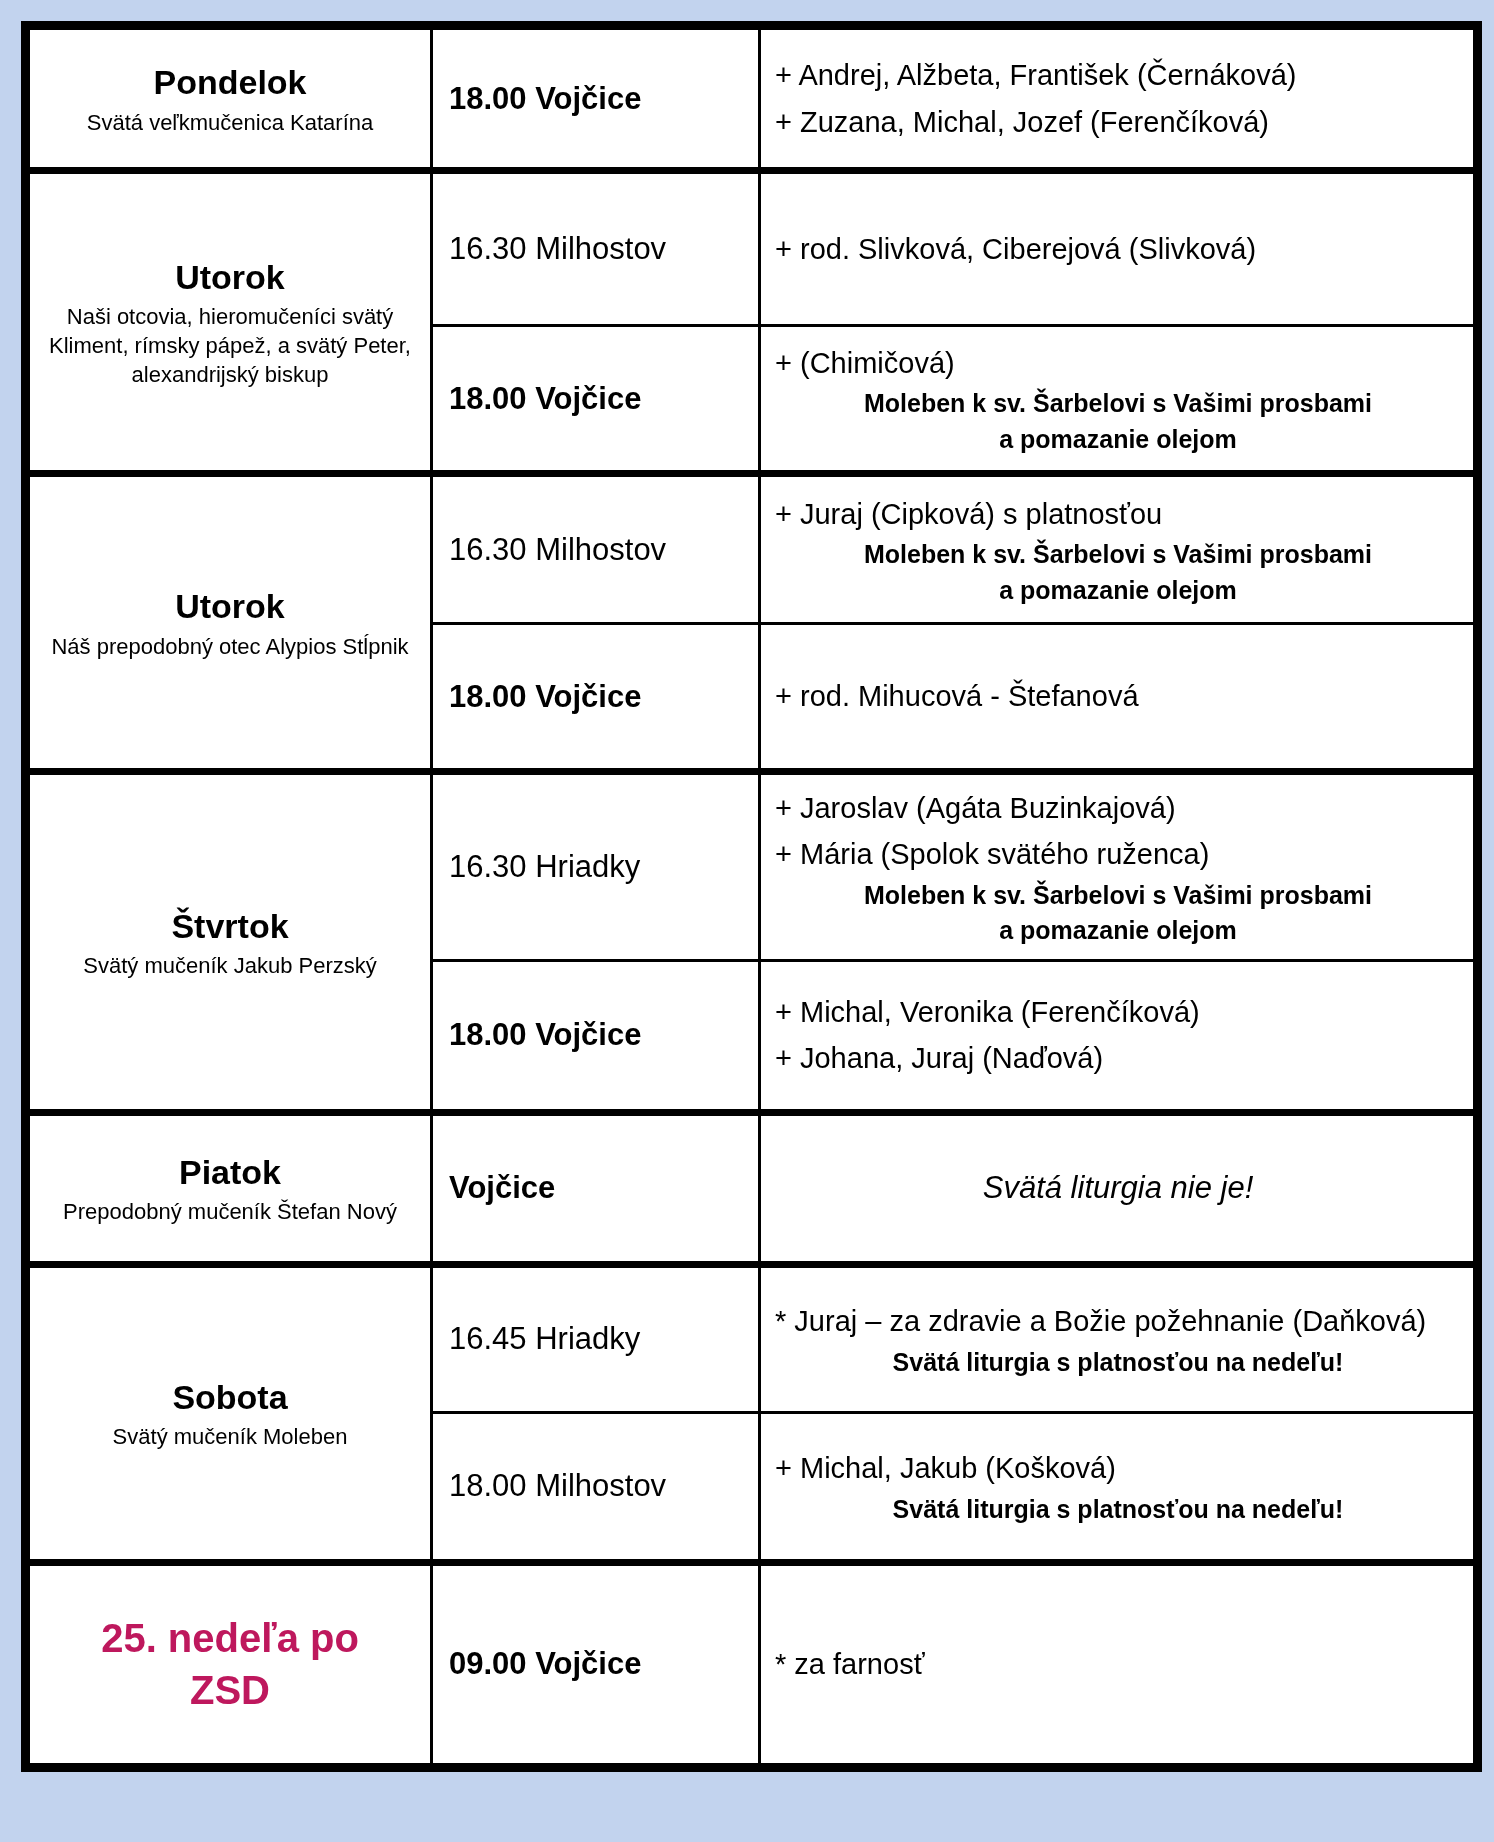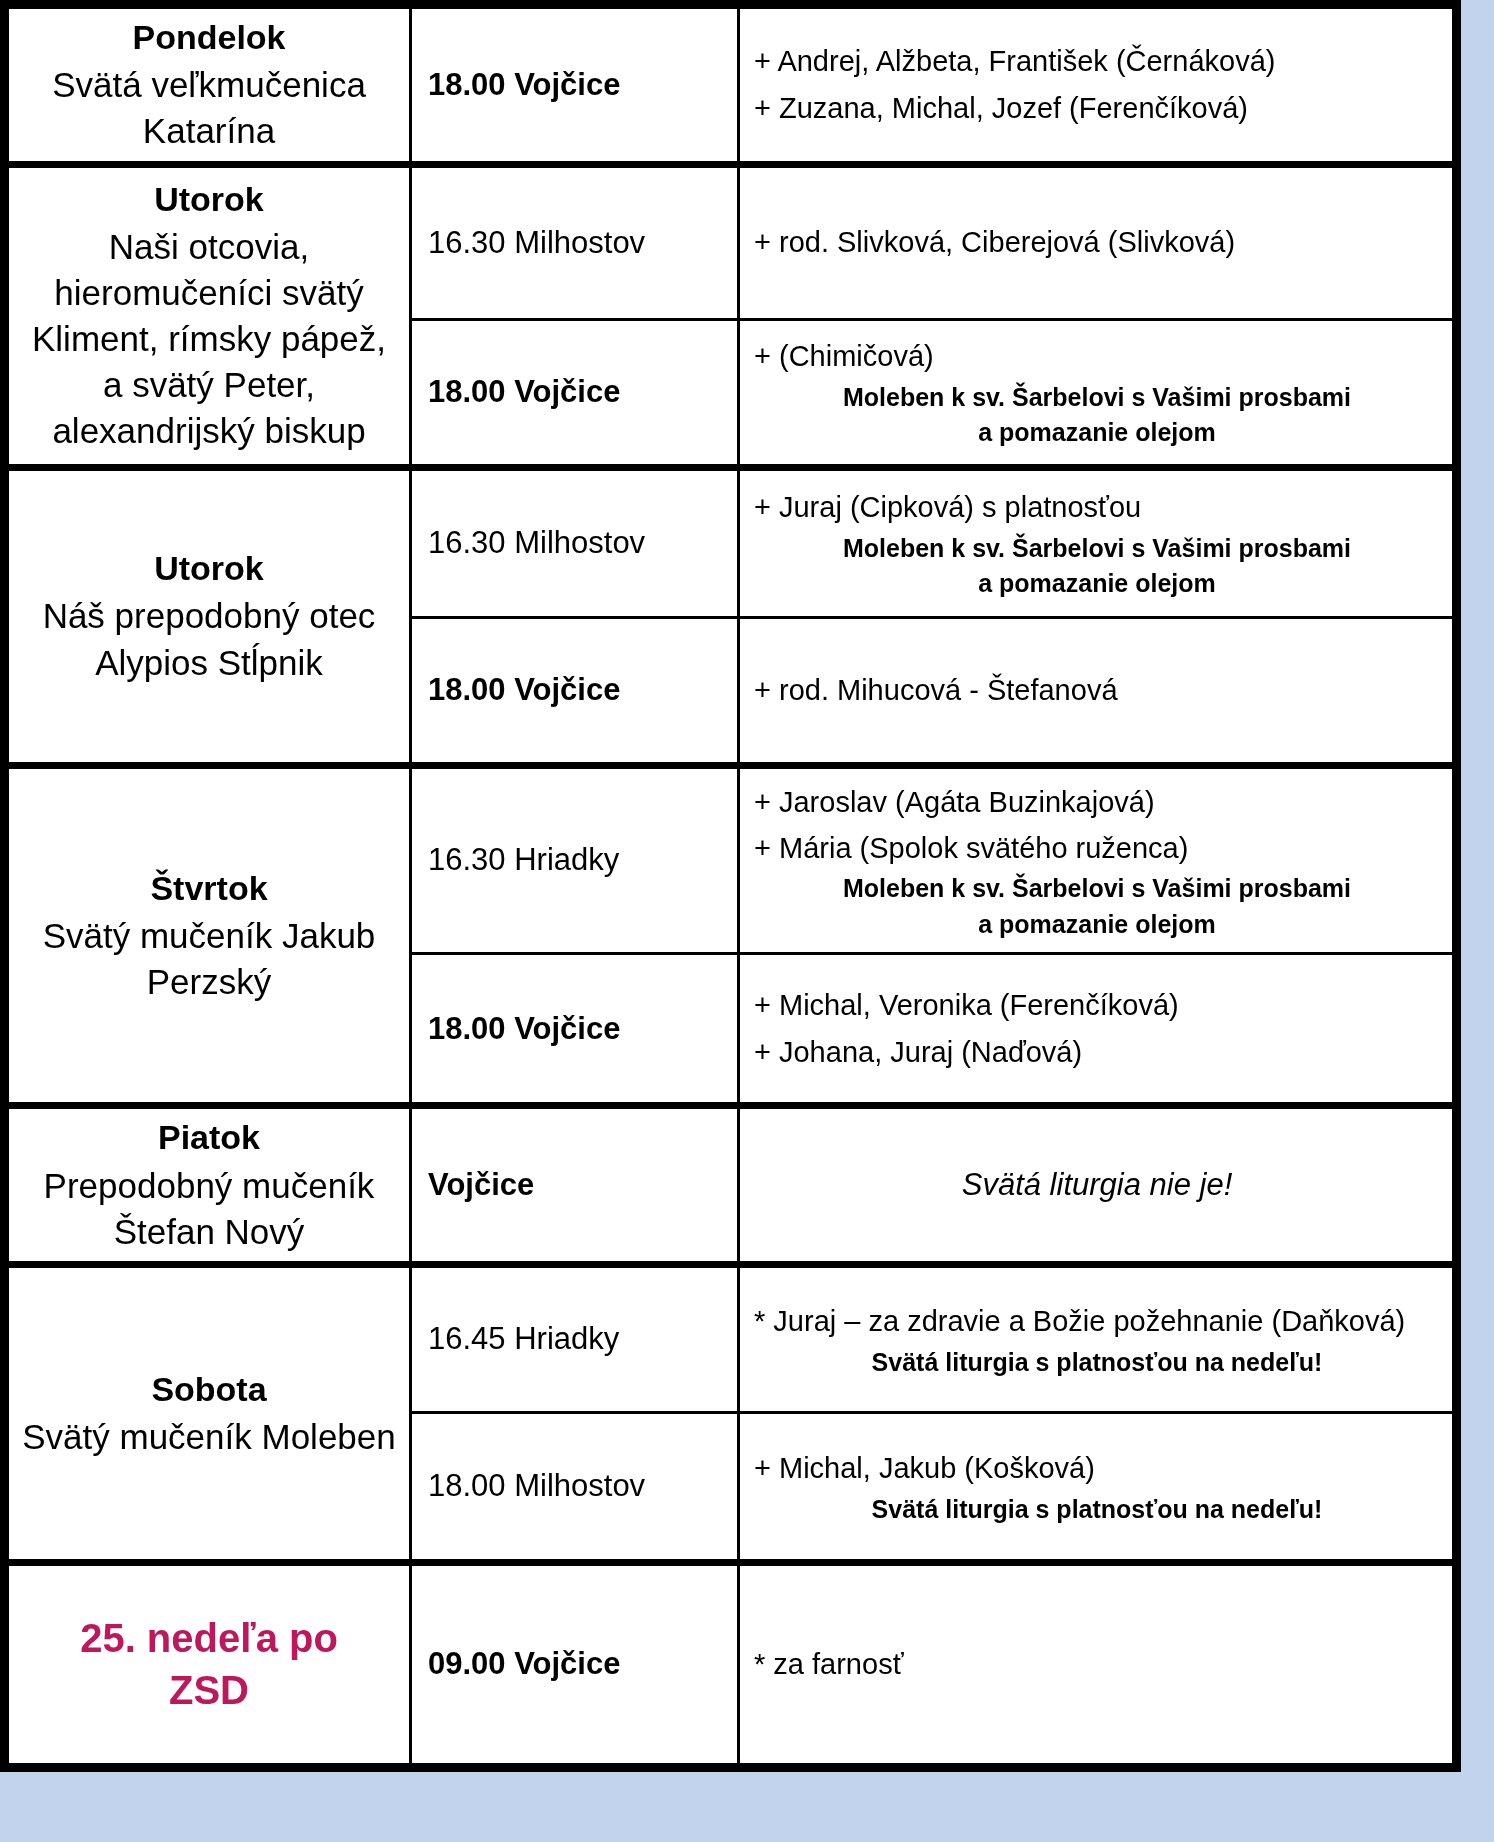--- a/index.html
+++ b/index.html
@@ -4,41 +4,41 @@
 <style>
   html, body { margin: 0; padding: 0; }
   body {
     width: 1494px;
     height: 1842px;
     background: #c2d3ee;
     font-family: "Liberation Sans", sans-serif;
     color: #000;
     overflow: hidden;
   }
-  .frame { }
+  .frame { padding: 21px; }
   table.schedule {
     border-collapse: collapse;
     table-layout: fixed;
     width: 1452px;
     background: #ffffff;
     border: 9px solid #000;
   }
   col.c-day  { width: 406px; }
   col.c-time { width: 328px; }
   col.c-int  { width: 718px; }
   td {
     border: 3px solid #000;
     vertical-align: middle;
     padding: 0;
     background: #ffffff;
   }
   tr.block-start > td { border-top: 7px solid #000; }
   td.day-cell { text-align: center; padding: 6px 12px; }
   .day-name { font-size: 34px; font-weight: bold; line-height: 1.3; }
-  .day-feast { font-size: 35px; line-height: 1.32; margin-top: 3px; }
+  .day-feast { font-size: 22px; line-height: 1.32; margin-top: 3px; }
   td.day-cell.highlight .day-name {
     color: #be185d;
     font-size: 40px;
     line-height: 1.3;
     max-width: 310px;
     margin: 0 auto;
   }
   td.time-cell { font-size: 31px; padding: 4px 8px 4px 16px; }
   td.time-cell.bold { font-weight: bold; }
   td.int-cell { padding: 10px 12px 10px 14px; }

